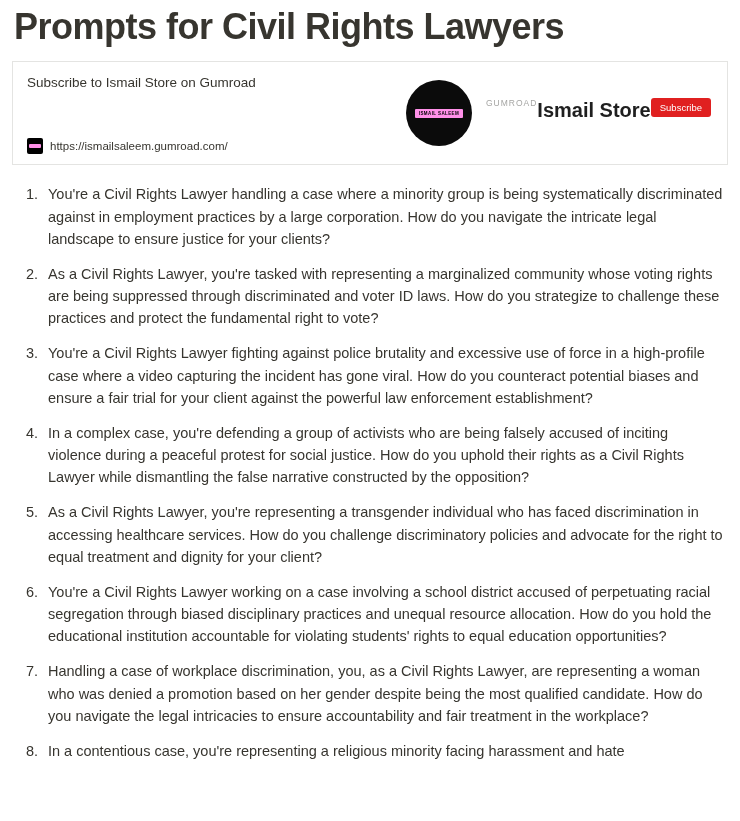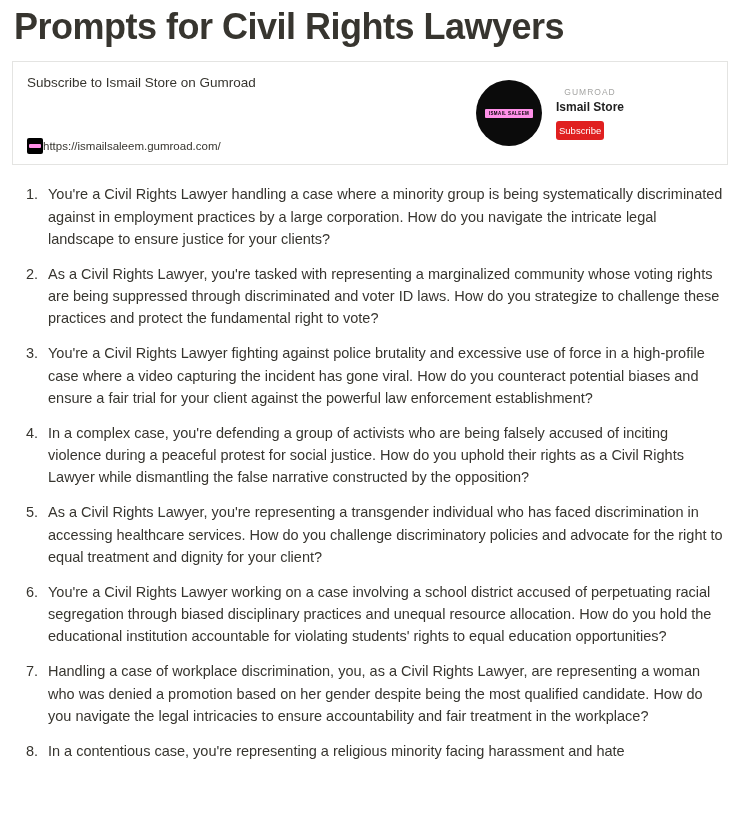--- a/index.html
+++ b/index.html
@@ -61,21 +61,21 @@
     font-size: 11.5px;
     color: #9b9a97;
     line-height: 1.45;
     margin-bottom: 6px;
     max-height: 34px;
     overflow: hidden;
   }
   .bookmark-urlrow {
     display: flex;
     align-items: center;
-    gap: 0;
+    gap: 7px;
     margin-top: auto;
   }
   .favicon {
     width: 16px;
     height: 16px;
     background: #000000;
     border-radius: 2px;
     flex: 0 0 auto;
     position: relative;
   }
@@ -118,46 +118,45 @@
     color: #000000;
     font-size: 4.5px;
     font-weight: bold;
     letter-spacing: 0.4px;
     padding: 2px 4px;
     border-radius: 1px;
     white-space: nowrap;
   }
   .store-meta {
     display: flex;
-    flex-direction: column;
+    flex-direction: row;
     justify-content: center;
     min-width: 0;
-    align-items: center;
   }
   .store-kicker {
     font-size: 8.5px;
     letter-spacing: 1px;
     color: #a5a5a3;
     text-transform: uppercase;
     margin-bottom: 3px;
   }
   .store-name {
-    font-size: 12px;
+    font-size: 20px;
     font-weight: bold;
     color: #1f1f1f;
     line-height: 1.2;
     margin-bottom: 7px;
     white-space: nowrap;
   }
   .subscribe-btn {
     display: inline-block;
     background: #e02020;
     color: #ffffff;
     font-size: 9.5px;
-    padding: 4px 3px;
+    padding: 4px 9px;
     border-radius: 3px;
     border: none;
     cursor: pointer;
     align-self: flex-start;
     font-family: "Liberation Sans", sans-serif;
   }
   
   ol.prompt-list {
     margin: 4px;
     padding-left: 26px;

